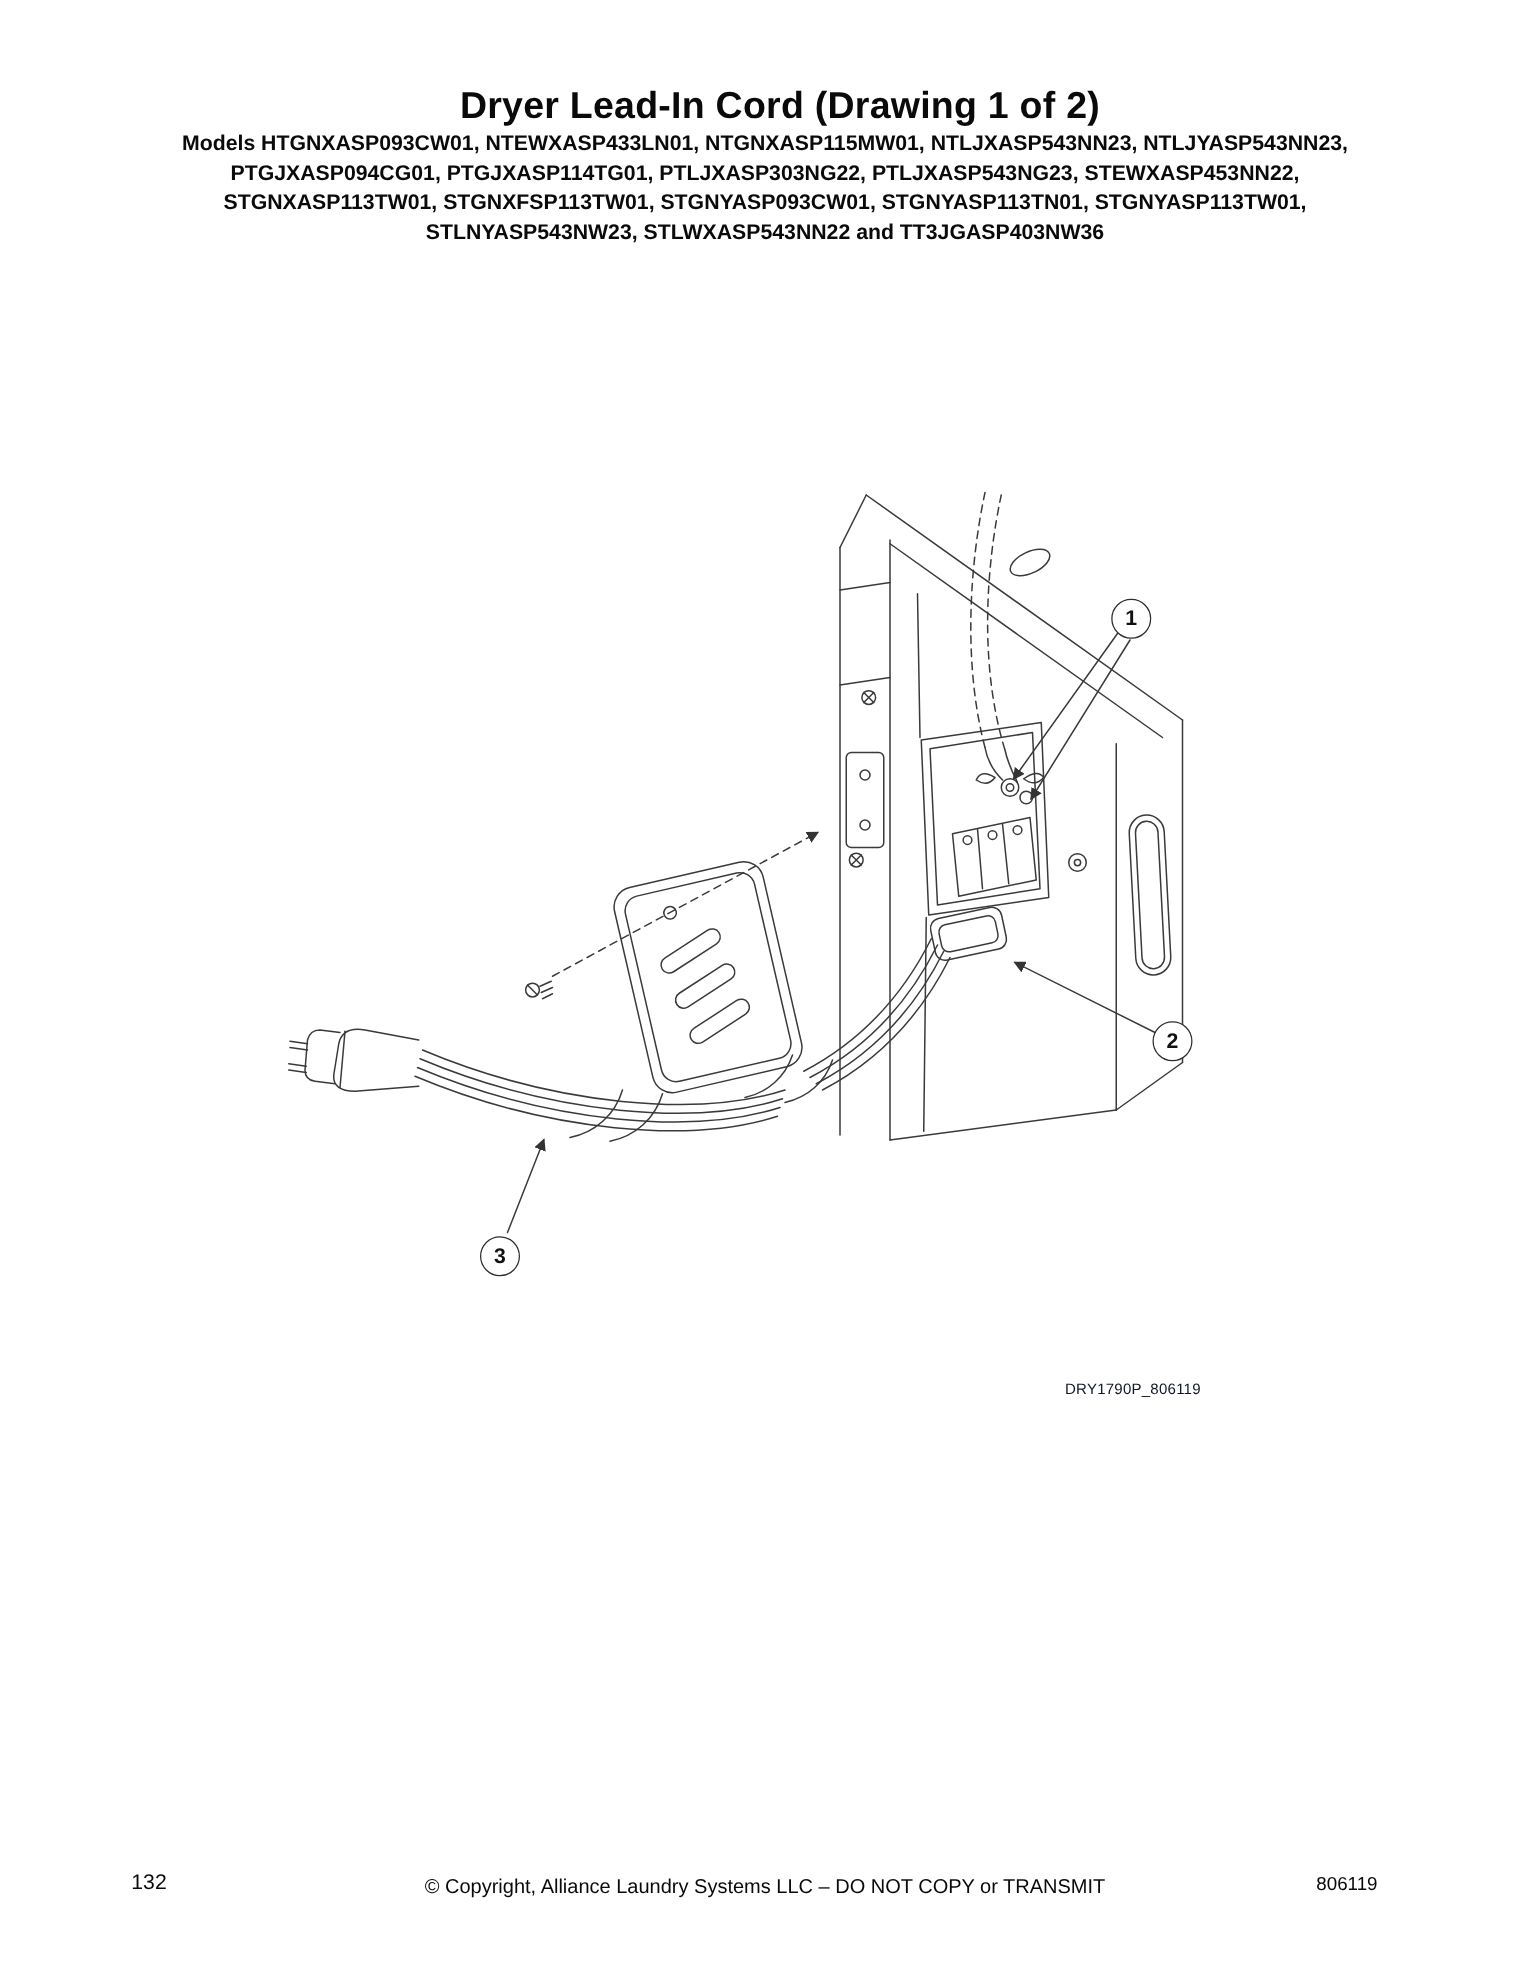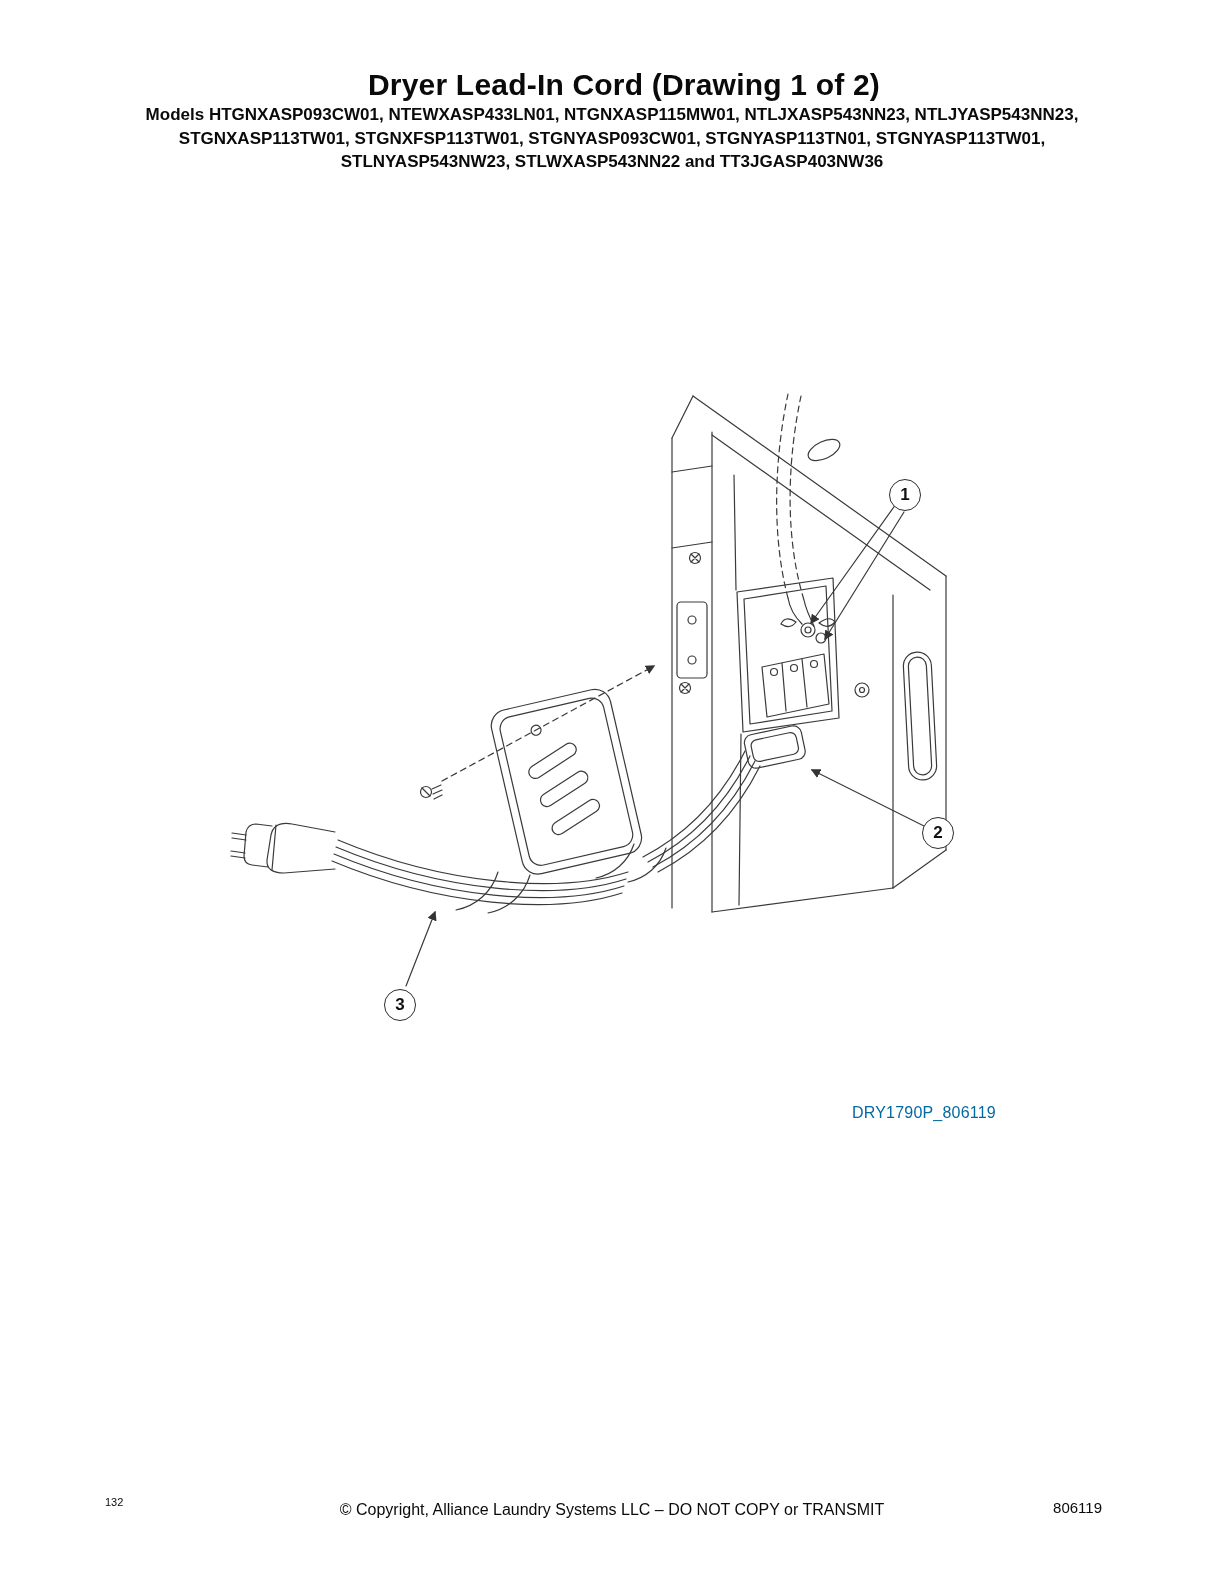--- a/index.html
+++ b/index.html
@@ -21,38 +21,39 @@
   .ln   { fill:none; stroke:#3a3a3a; stroke-width:1.2; stroke-linecap:round; stroke-linejoin:round; }
   .dash { stroke-dasharray:6 4.5; }
   .callout {
     position:absolute; width:32px; height:32px; box-sizing:border-box;
     border:1.8px solid #2d2d2d; border-radius:50%; background:#fff;
     display:flex; align-items:center; justify-content:center;
     font-size:17px; font-weight:bold; color:#111;
   }
   .drawing-id {
     position:absolute; left:852px; top:1104px;
-    font-size:16px; color:#0369a1; letter-spacing:0.2px;
+    font-size:12px; color:#0f172a; letter-spacing:0.2px;
   }
-  .footer-page-number { position:absolute; left:105px; top:1496px; font-size:11px; color:#0a0a0a; }
+  .footer-page-number { position:absolute; left:105px; top:1496px; font-size:17px; color:#0a0a0a; }
   .footer-copyright {
     position:absolute; left:0; top:1501px; width:100%;
     text-align:center; font-size:16px; font-weight:normal; color:#0a0a0a;
   }
   .footer-doc-number { position:absolute; right:122px; top:1499px; font-size:15px; color:#0a0a0a;text-align:center; }
 </style>
 </head>
 <body>
 
 <div class="page">
 
   <h1 class="title">Dryer Lead-In Cord (Drawing 1 of 2)</h1>
 
   <div class="models">
     <div>Models HTGNXASP093CW01, NTEWXASP433LN01, NTGNXASP115MW01, NTLJXASP543NN23, NTLJYASP543NN23,</div>
+    <div>PTGJXASP094CG01, PTGJXASP114TG01, PTLJXASP303NG22, PTLJXASP543NG23, STEWXASP453NN22,</div>
     <div>STGNXASP113TW01, STGNXFSP113TW01, STGNYASP093CW01, STGNYASP113TN01, STGNYASP113TW01,</div>
     <div>STLNYASP543NW23, STLWXASP543NN22 and TT3JGASP403NW36</div>
   </div>
 
   <div class="drawing-area">
     <svg width="750" height="660" viewBox="0 0 750 660">
       <defs>
         <marker id="arrow" viewBox="0 0 10 10" refX="8.5" refY="5" markerWidth="8" markerHeight="8" orient="auto">
           <path d="M0,0 L10,5 L0,10 z" fill="#333"></path>
         </marker>

